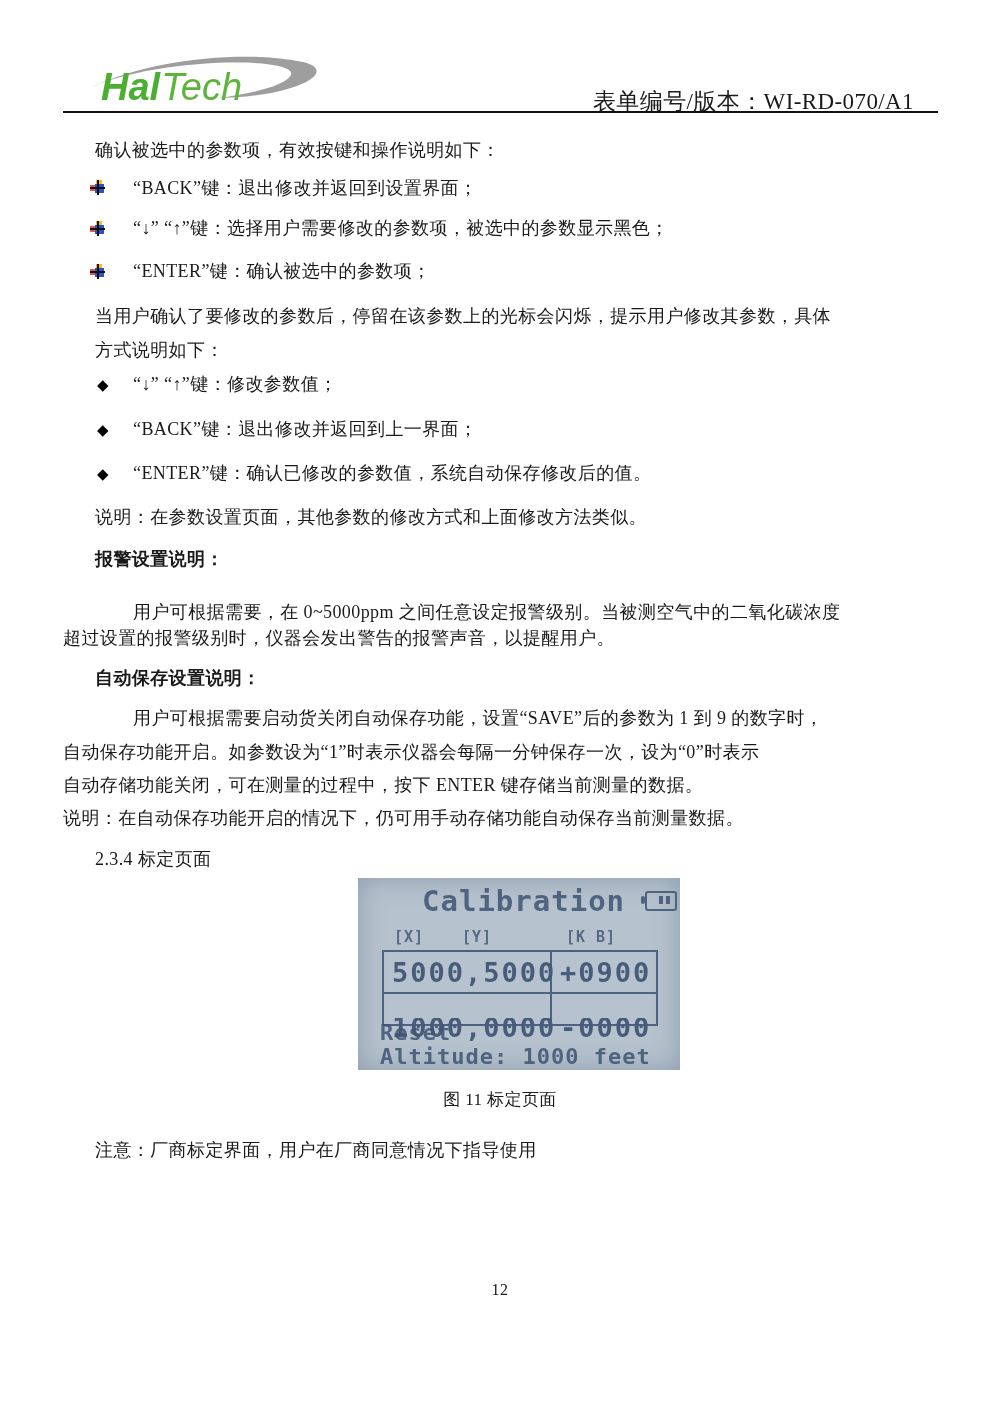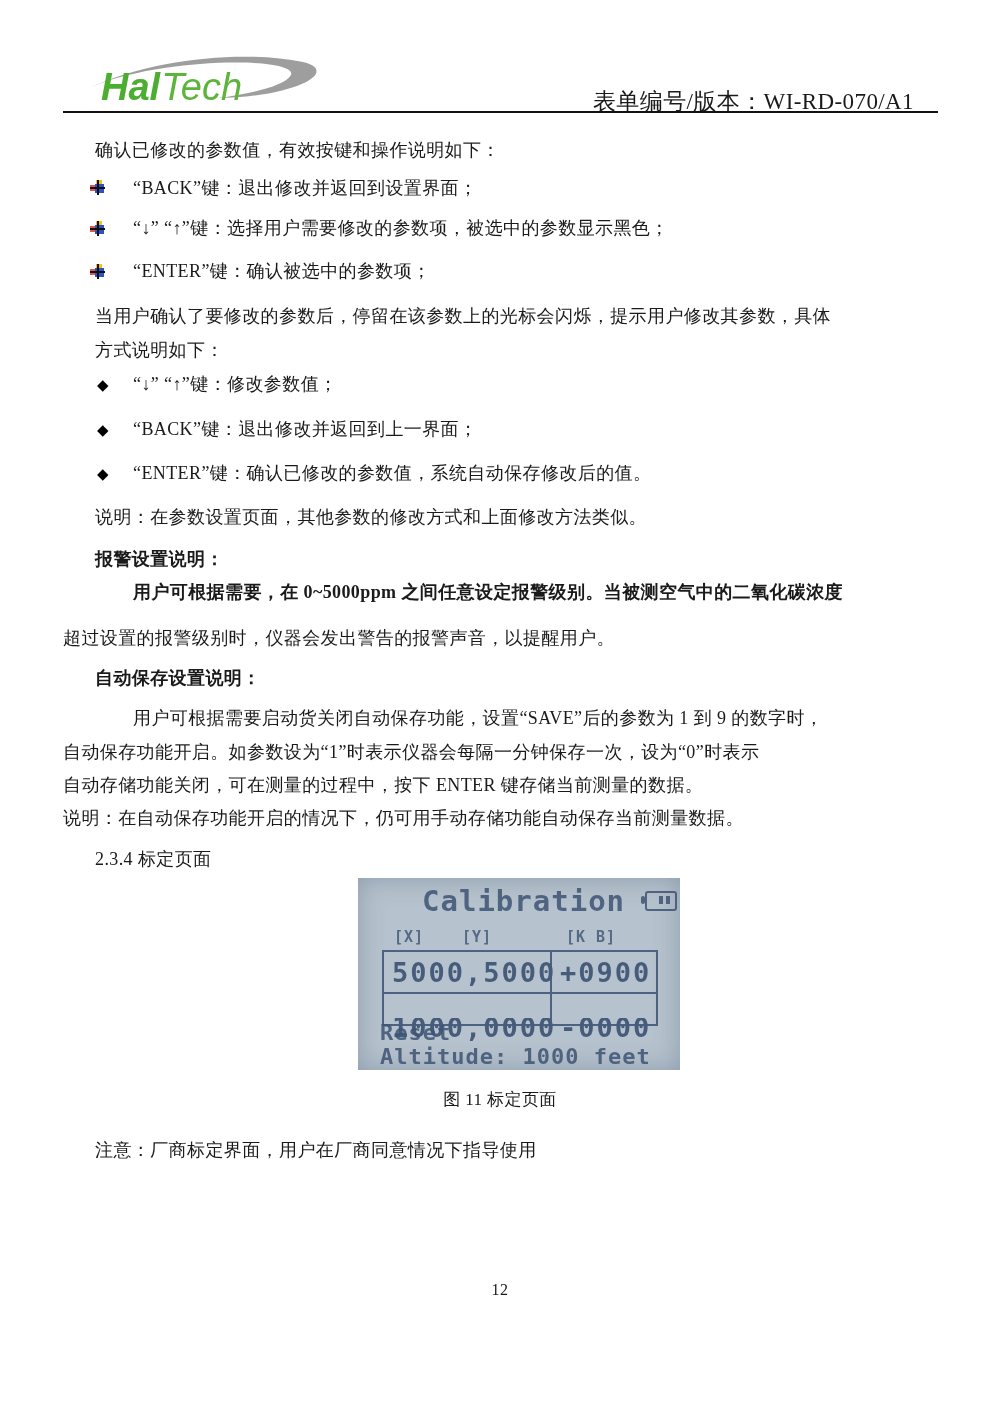--- a/index.html
+++ b/index.html
@@ -47,21 +47,21 @@
   <div style="position:absolute;left:85px;top:48px;width:240px;height:66px;">
     <svg width="240" height="66" viewBox="0 0 240 66">
       <path d="M6,39 C70,10 160,2 218,14 C236,18 238,28 212,38 C190,46 158,50 133,50
                C165,46 200,38 206,27 C210,17 170,12 115,16 C70,19 30,29 6,39 Z" fill="#9e9e9e"></path>
       <text x="16" y="52" font-family="Liberation Sans, sans-serif" font-size="38" font-style="italic" fill="#4cae30"><tspan font-weight="bold">Hal</tspan><tspan dx="1" font-weight="normal" fill="#5cb53a">Tech</tspan></text>
     </svg>
   </div>
   <div class="docref">表单编号/版本：WI-RD-070/A1</div>
   <div class="hrule"></div>
 
-  <div class="tline" style="left:95px;top:138px;">确认已修改的参数值，有效按键和操作说明如下：</div>
+  <div class="tline" style="left:95px;top:138px;">确认被选中的参数项，有效按键和操作说明如下：</div>
 
   <span class="mbullet" style="left:90px;top:180px;">
       <i class="sq-y"></i>
       <i class="sq-r"></i>
       <i class="sq-b"></i>
       <i class="cx-v"></i>
       <i class="cx-h"></i>
     </span>
   <div class="tline" style="left:133px;top:176px;">“BACK”键：退出修改并返回到设置界面；</div>
 
@@ -91,21 +91,21 @@
 
   <span class="dia" style="left:97px;top:421px;">◆</span>
   <div class="tline" style="left:133px;top:417px;">“BACK”键：退出修改并返回到上一界面；</div>
 
   <span class="dia" style="left:97px;top:465px;">◆</span>
   <div class="tline" style="left:95px;top:505px;">说明：在参数设置页面，其他参数的修改方式和上面修改方法类似。</div>
 
   <div class="tline" style="left:133px;top:461px;">“ENTER”键：确认已修改的参数值，系统自动保存修改后的值。</div>
 
   <div class="tline bold" style="left:95px;top:547px;">报警设置说明：</div>
-  <div class="tline" style="left:133px;top:580px;font-weight:bold;">用户可根据需要，在 0~5000ppm 之间任意设定报警级别。当被测空气中的二氧化碳浓度</div>
+  <div class="tline" style="left:133px;top:600px;">用户可根据需要，在 0~5000ppm 之间任意设定报警级别。当被测空气中的二氧化碳浓度</div>
   <div class="tline" style="left:63px;top:626px;">超过设置的报警级别时，仪器会发出警告的报警声音，以提醒用户。</div>
 
   <div class="tline bold" style="left:95px;top:666px;">自动保存设置说明：</div>
   <div class="tline" style="left:133px;top:706px;">用户可根据需要启动货关闭自动保存功能，设置“SAVE”后的参数为 1 到 9 的数字时，</div>
   <div class="tline" style="left:63px;top:740px;">自动保存功能开启。如参数设为“1”时表示仪器会每隔一分钟保存一次，设为“0”时表示</div>
   <div class="tline" style="left:63px;top:773px;">自动存储功能关闭，可在测量的过程中，按下 ENTER 键存储当前测量的数据。</div>
 
   <div class="tline" style="left:63px;top:806px;">说明：在自动保存功能开启的情况下，仍可用手动存储功能自动保存当前测量数据。</div>
 
   <div class="tline" style="left:95px;top:847px;">2.3.4 标定页面</div>

